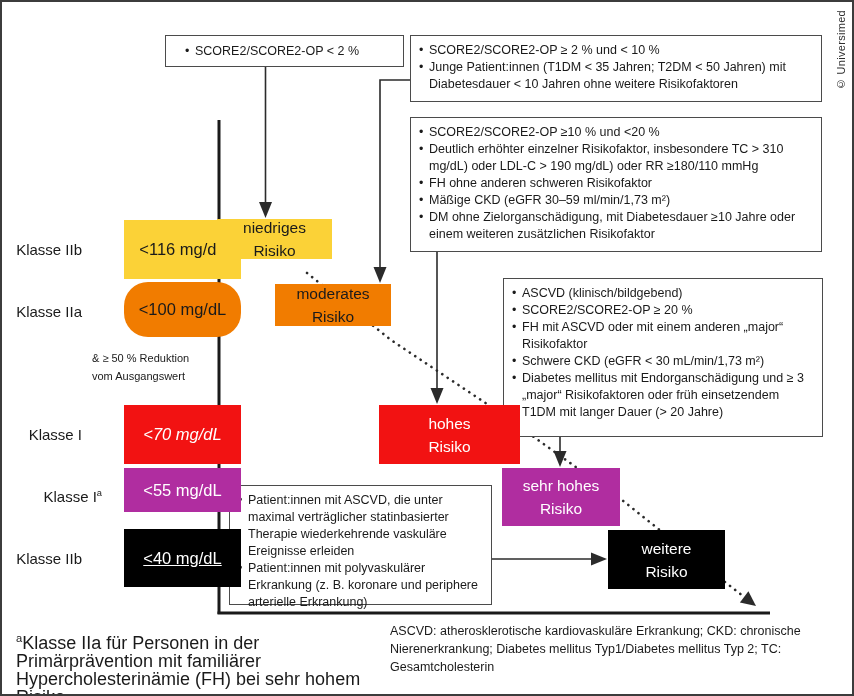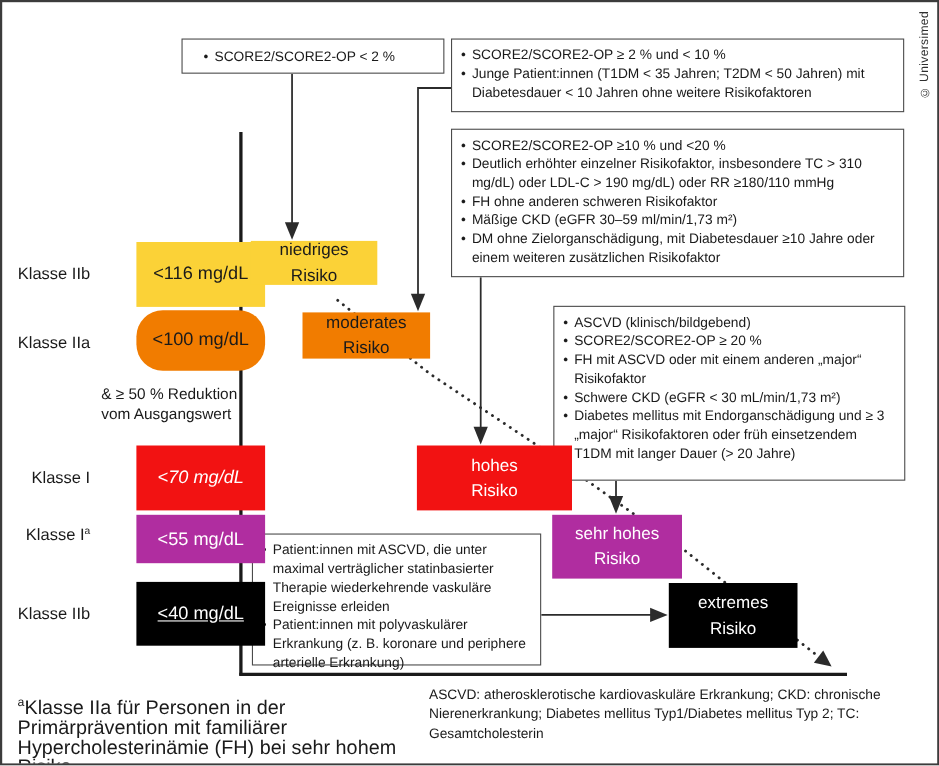--- a/index.html
+++ b/index.html
@@ -19,32 +19,32 @@
   .li .b { flex:0 0 10px; }
   #box-low { left:163px; top:33px; width:239px; height:32px; padding:0 8px 0 19px; display:flex; align-items:center; }
   #box-low .li { width:100%; }
   #box-mod   { left:408px; top:115px; width:412px; height:135px; }
   #box-junge { left:408px; top:33px;  width:412px; height:67px; }
   #box-vhigh { left:501px; top:276px; width:320px; height:159px; }
   #box-extr  { left:227px; top:483px; width:263px; height:120px; }
 
   
   .class-label { position:absolute; left:0; width:80px; text-align:right; font-size:15px; line-height:20px; }
-  #cl0 { top:238px; } #cl1 { top:300px; } #cl2 { top:423px; } #cl3 { top:475px; } #cl4 { top:547px; }
+  #cl0 { top:238px; } #cl1 { top:300px; } #cl2 { top:423px; } #cl3 { top:485px;margin-left:20px; } #cl4 { top:547px; }
 
   
   .vbox { position:absolute; left:90px; width:117px; display:flex; align-items:center; justify-content:center; font-size:16.5px;margin-left:32px; }
   #v0 { top:218px; height:59px; } #v1 { top:280px; height:55px; }
   #v2 { top:403px; height:59px;font-style:italic; } #v3 { top:466px; height:44px; } #v4 { top:527px; height:58px;text-decoration:underline; }
 
-  #reduction-note { position:absolute; left:90px; top:347px; font-size:14px; line-height:18px; }
+  #reduction-note { position:absolute; left:90px; top:347px; font-size:11px; line-height:18px; }
 
   
   .rbox { position:absolute; display:flex; flex-direction:column; align-items:center; justify-content:center; font-size:15.5px; line-height:23px; }
-  #r0 { left:226px; top:217px; width:115px; height:40px; }
+  #r0 { left:215px; top:217px; width:115px; height:40px; }
   #r1 { left:273px; top:282px; width:116px; height:42px; }
   #r2 { left:377px; top:403px; width:141px; height:59px; }
   #r3 { left:500px; top:466px; width:118px; height:58px; }
   #r4 { left:606px; top:528px; width:117px; height:59px; }
 
   #footnote { position:absolute; left:14px; top:632px; width:368px; font-size:18px; line-height:18px; }
   #abbrev   { position:absolute; left:388px; top:620px; width:420px; font-size:12.5px; line-height:18px; }
   sup { font-size:0.62em; vertical-align:super; line-height:0; }
 
   #copyright {
@@ -183,21 +183,21 @@
   </div>
   <div class="rbox" id="r2" style="background: rgb(242, 18, 18); color: rgb(255, 255, 255);">
     <div>hohes</div>
     <div>Risiko</div>
   </div>
   <div class="rbox" id="r3" style="background: rgb(176, 45, 160); color: rgb(255, 255, 255);">
     <div>sehr hohes</div>
     <div>Risiko</div>
   </div>
   <div class="rbox" id="r4" style="background: rgb(0, 0, 0); color: rgb(255, 255, 255);">
-    <div>extremes</div>
+    <div>weitere</div>
     <div>Risiko</div>
   </div>
 
   <div id="footnote"><sup>a</sup><span>Klasse IIa für Personen in der Primärprävention mit familiärer Hypercholesterinämie (FH) bei sehr hohem Risiko</span></div>
   <div id="abbrev">ASCVD: atherosklerotische kardiovaskuläre Erkrankung; CKD: chronische Nierenerkrankung; Diabetes mellitus Typ1/Diabetes mellitus Typ 2; TC: Gesamtcholesterin</div>
 
   <div id="copyright">© Universimed</div>
 </div>
 
 </body></html>

